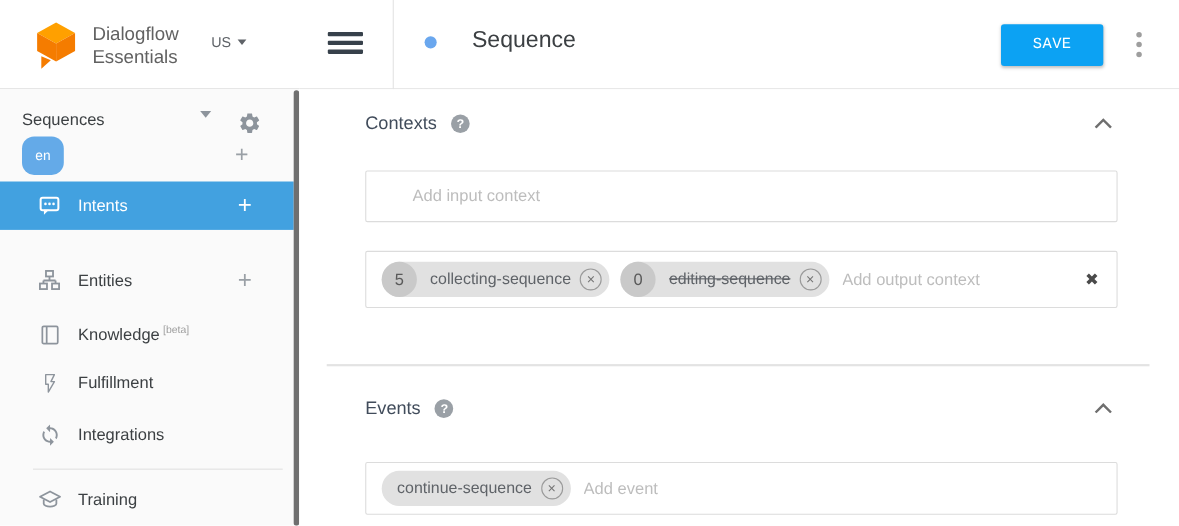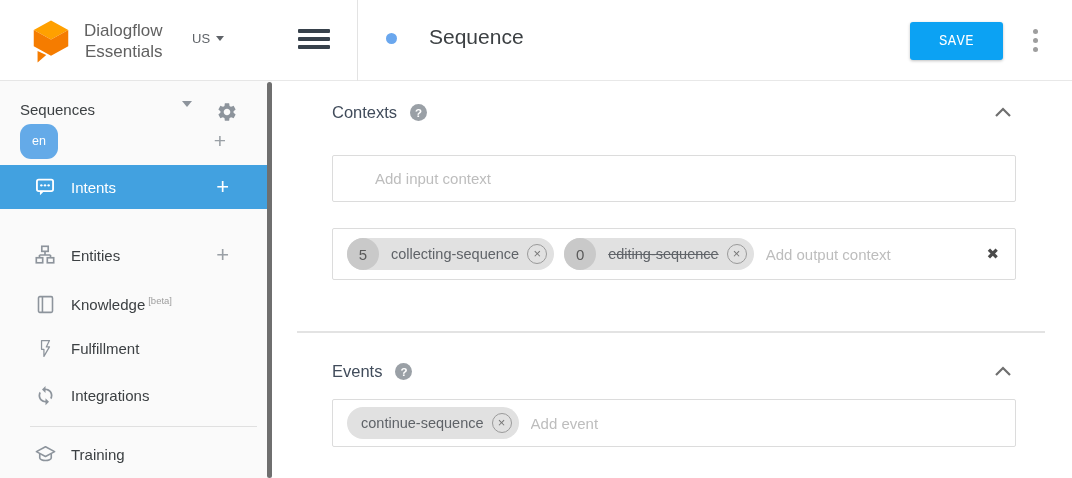--- a/index.html
+++ b/index.html
@@ -6,21 +6,21 @@
   html,body { width:1072px; height:478px; }
   body {
     position: relative; overflow: hidden; background:#fff;
     font-family:"Liberation Sans","DejaVu Sans",sans-serif;
     color:#3c4043;
   }
   
   #sidebar { position:absolute; left:0; top:0; width:272px; height:478px; background:#fff; }
   .sb-header { position:absolute; left:0; top:0; width:272px; height:81px; background:#fff; border-bottom:1px solid #e6e6e6; }
   .logo { position:absolute; left:28px; top:17px; width:46px; height:47px; }
-  .brand { position:absolute; left:84px; top:20px; font-size:17px; line-height:21px; color:#616161;text-align:right; }
+  .brand { position:absolute; left:84px; top:20px; font-size:17px; line-height:21px; color:#616161; }
   .region { position:absolute; left:192px; top:31px; font-size:13px; color:#5f6368; cursor:pointer; display:flex; align-items:center; gap:6px; }
   .caret-down { width:0; height:0; border-left:4px solid transparent; border-right:4px solid transparent; border-top:5px solid #5f6368; display:inline-block; }
   .sb-body { position:absolute; left:0; top:81px; width:272px; height:397px; background:#fafafa; }
   .agent-row { position:absolute; left:20px; top:20px; width:232px; height:24px; display:flex; align-items:flex-start; }
   .agent-name { font-size:15px; color:#3c4043; }
   .agent-caret { margin-left:auto; margin-right:24px; width:0; height:0; border-left:5px solid transparent; border-right:5px solid transparent; border-top:6px solid #8d949c; }
   .gear { width:22px; height:22px; margin-right:14px; cursor:pointer; }
   .lang-row { position:absolute; left:20px; top:48px; width:232px; height:24px; display:flex; align-items:center; }
   .lang-badge { width:38px; height:35px; border-radius:11px; background:var(--badge,#64aae8); color:#fff; font-size:12.5px; display:flex; align-items:center; justify-content:center; cursor:pointer; }
   .lang-add { margin-left:auto; margin-right:26px; color:#9aa0a6; font-size:21px; font-weight:300; cursor:pointer; }
@@ -217,20 +217,20 @@
   <div class="section-divider"></div>
 
   <div class="section-head" style="top:362px;">
     <span class="section-title">Events</span>
     <span class="help-icon">?</span>
   </div>
   <svg class="chevron" style="top:366px;" viewBox="0 0 18 10">
     <path d="M2 9 L9 2 L16 9" fill="none" stroke="#6f6f6f" stroke-width="2.2"></path>
   </svg>
 
-  <div class="field" style="top:399px; height:48px;">
+  <div class="field" style="top:420px; height:48px;">
     <span class="chip">
       <span class="chip-label no-count">continue-sequence</span>
       <span class="chip-x">×</span>
     </span>
     <input type="text" placeholder="Add event" style="">
   </div>
 </div>
 
 </body></html>

